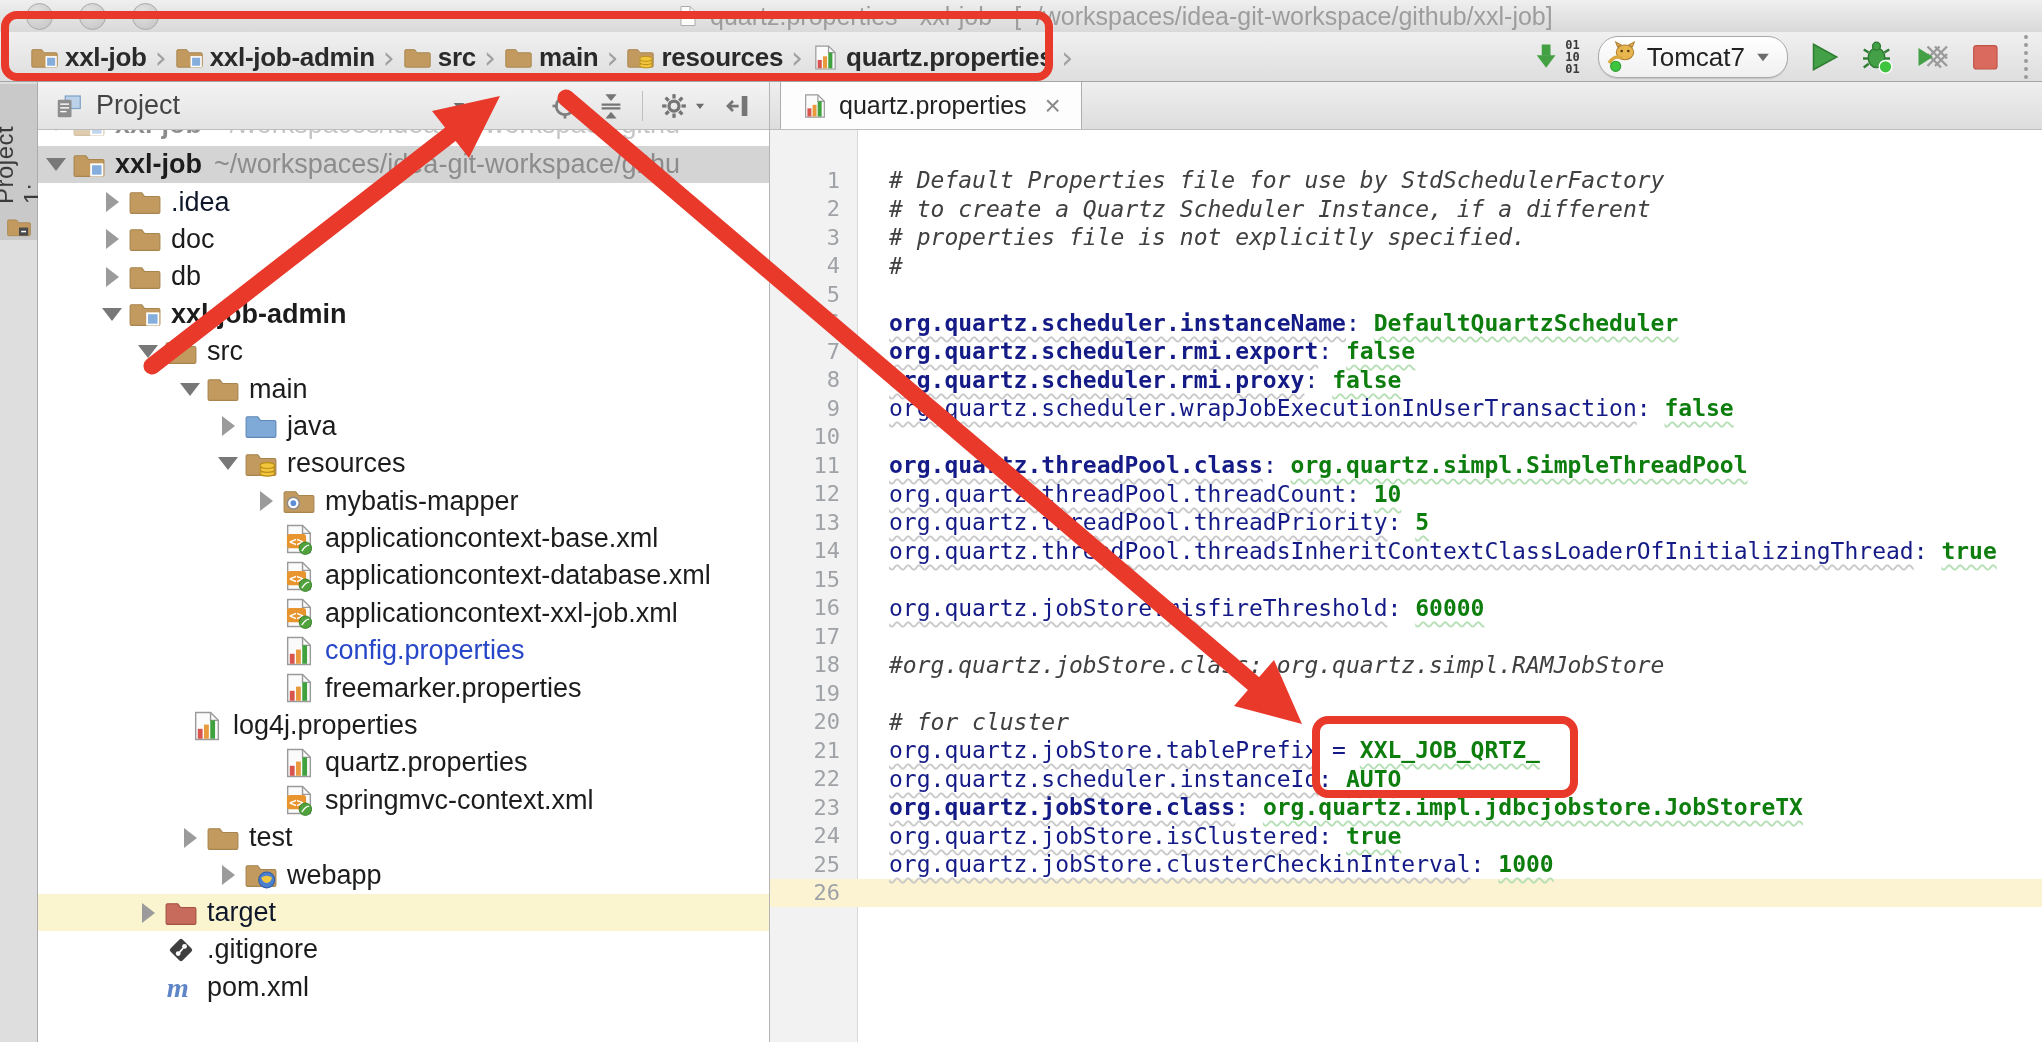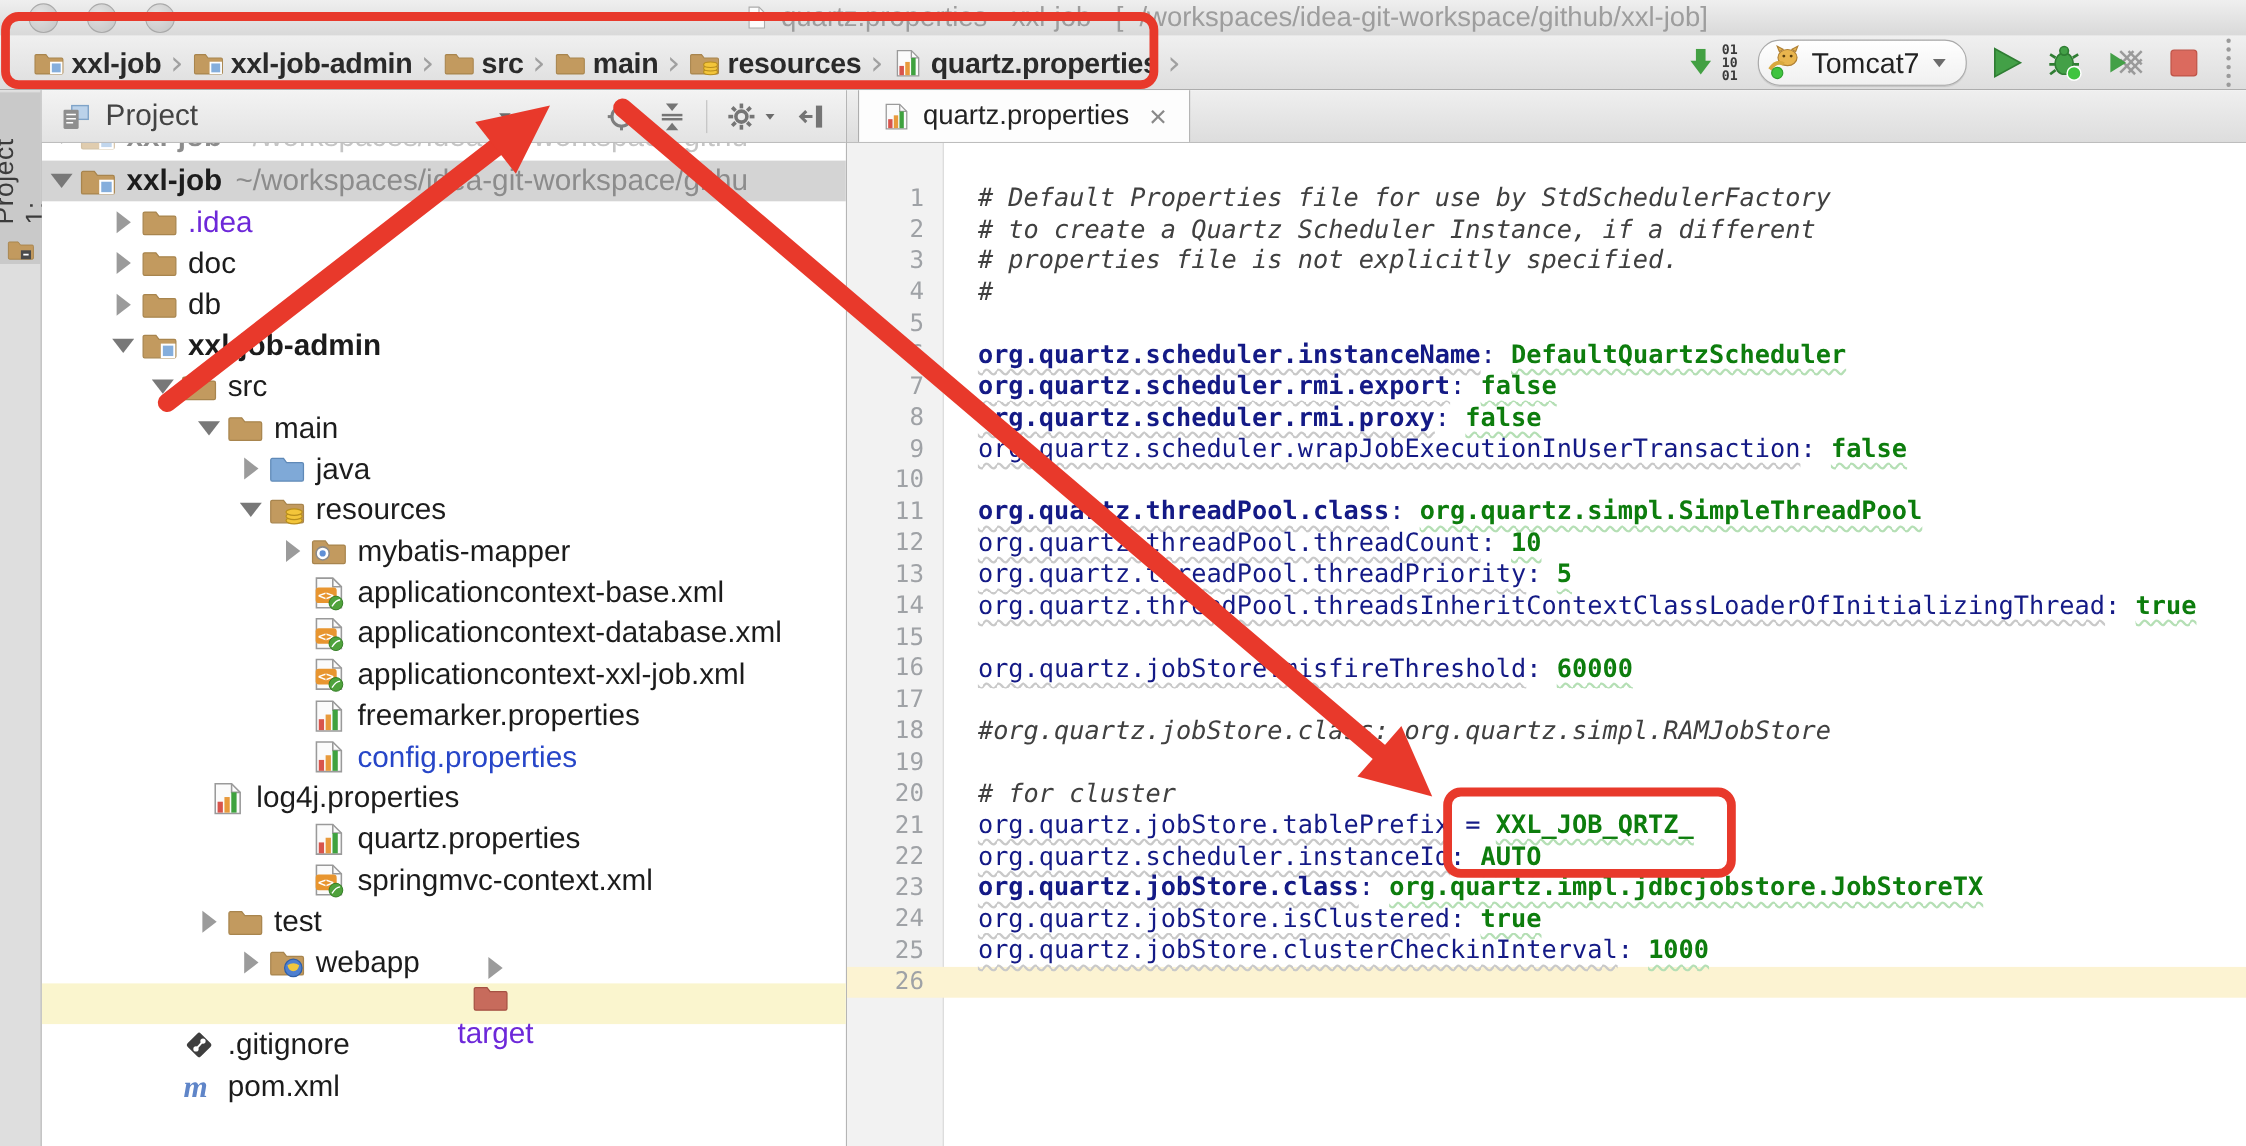--- a/index.html
+++ b/index.html
@@ -57,21 +57,21 @@
   .trow{height:37.4px;display:flex;align-items:center;box-sizing:border-box;white-space:nowrap;cursor:default;}
   .trow.selected{background:#d4d4d4;}
   .trow.hl{background:#faf5ce;}
   .trow.partial{height:16px;overflow:hidden;opacity:.5;}
   .trow.partial .pin{display:flex;align-items:center;transform:translateY(-14px);}
   .arrowbox{width:32px;display:flex;justify-content:center;}
   .arr-open{width:0;height:0;border-left:10px solid transparent;border-right:10px solid transparent;border-top:13px solid #787878;}
   .arr-closed{width:0;height:0;border-top:10px solid transparent;border-bottom:10px solid transparent;border-left:13px solid #9b9b9b;}
   .ticon{margin-right:9px;display:flex;}
   .tlabel.bold{font-weight:700;}
-  .tlabel.dim{color:#6d28d9;}
+  .tlabel.dim{color:#0f172a;}
   .tlabel.blue{color:#2746c8;}
   .tsuffix{color:#8c8c8c;margin-left:12px;}
 
   
   .editor{position:absolute;left:770px;top:0;right:0;bottom:0;background:#fff;}
   .tabbar{position:absolute;left:0;top:0;right:0;height:48px;background:linear-gradient(#efefef,#dddddd);
           border-bottom:1px solid #bdbdbd;display:flex;align-items:stretch;box-sizing:border-box;}
   .tab{margin-left:10px;display:flex;align-items:center;gap:10px;padding:0 20px;background:#fdfdfd;
        border-left:1px solid #adadad;border-right:1px solid #adadad;cursor:default;}
   .tab .tname{font-size:25px;color:#222;}
@@ -548,36 +548,36 @@
               <span class="arrowbox"></span>
               <span class="ticon">
                 <svg class="icon" width="34" height="34" viewBox="0 0 24 24">
                   <path d="M4 2.5 h10.5 L20 8 v13.5 H4 z" fill="#fbfbfb" stroke="#9a9a9a" stroke-width="1"></path>
                   <path d="M14.5 2.5 V8 H20" fill="none" stroke="#9a9a9a" stroke-width="1"></path>
                   <rect x="5.5" y="14" width="3.4" height="7" fill="#D8544C"></rect>
                   <rect x="9.9" y="11" width="3.4" height="10" fill="#E89A3C"></rect>
                   <rect x="14.3" y="8" width="3.4" height="13" fill="#3FA23F"></rect>
                 </svg>
               </span>
-              <span class="tlabel">freemarker.properties</span>
+              <span class="tlabel blue">config.properties</span>
             </div>
           </div>
           <div class="trow">
             <div class="" style="display: flex; align-items: center; width: 100%; padding-left: 212px;">
               <span class="arrowbox"></span>
               <span class="ticon">
                 <svg class="icon" width="34" height="34" viewBox="0 0 24 24">
                   <path d="M4 2.5 h10.5 L20 8 v13.5 H4 z" fill="#fbfbfb" stroke="#9a9a9a" stroke-width="1"></path>
                   <path d="M14.5 2.5 V8 H20" fill="none" stroke="#9a9a9a" stroke-width="1"></path>
                   <rect x="5.5" y="14" width="3.4" height="7" fill="#D8544C"></rect>
                   <rect x="9.9" y="11" width="3.4" height="10" fill="#E89A3C"></rect>
                   <rect x="14.3" y="8" width="3.4" height="13" fill="#3FA23F"></rect>
                 </svg>
               </span>
-              <span class="tlabel blue">config.properties</span>
+              <span class="tlabel">freemarker.properties</span>
             </div>
           </div>
           <div class="trow">
             <div class="" style="display: flex; align-items: center; width: 100%; padding-left: 120px;">
               <span class="arrowbox"></span>
               <span class="ticon">
                 <svg class="icon" width="34" height="34" viewBox="0 0 24 24">
                   <path d="M4 2.5 h10.5 L20 8 v13.5 H4 z" fill="#fbfbfb" stroke="#9a9a9a" stroke-width="1"></path>
                   <path d="M14.5 2.5 V8 H20" fill="none" stroke="#9a9a9a" stroke-width="1"></path>
                   <rect x="5.5" y="14" width="3.4" height="7" fill="#D8544C"></rect>
@@ -641,21 +641,21 @@
                 <svg class="icon" width="34" height="34" viewBox="0 0 24 24">
                   <path d="M2.5 5.5 h7.2 l2 2.6 h9.8 a1 1 0 0 1 1 1 V19 a1 1 0 0 1 -1 1 H2.5 a1 1 0 0 1 -1 -1 V6.5 a1 1 0 0 1 1 -1 z" fill="#C29A5F" stroke="#A8854E" stroke-width="0.8"></path>
                   <circle cx="16" cy="15.5" r="5.6" fill="#4D7FD0" stroke="#2F5FA8" stroke-width="0.8"></circle>
                   <path d="M12.2 13.8 q3.8-2.6 7.6 0 q-0.9 3.8-3.8 3.8 q-2.9 0-3.8-3.8 z" fill="#F0C73F"></path>
                 </svg>
               </span>
               <span class="tlabel">webapp</span>
             </div>
           </div>
           <div class="trow hl">
-            <div class="" style="display: flex; align-items: center; width: 100%; padding-left: 94px; flex-direction: column;">
+            <div class="" style="display: flex; align-items: center; width: 100%; padding-left: 94px;">
               <span class="arrowbox">
                 <span class="arr-closed"></span>
               </span>
               <span class="ticon">
                 <svg class="icon" width="34" height="34" viewBox="0 0 24 24">
                   <path d="M2.5 5.5 h7.2 l2 2.6 h9.8 a1 1 0 0 1 1 1 V19 a1 1 0 0 1 -1 1 H2.5 a1 1 0 0 1 -1 -1 V6.5 a1 1 0 0 1 1 -1 z" fill="#C76B5C" stroke="#A55143" stroke-width="0.8"></path>
                 </svg>
               </span>
               <span class="tlabel dim">target</span>
             </div>

